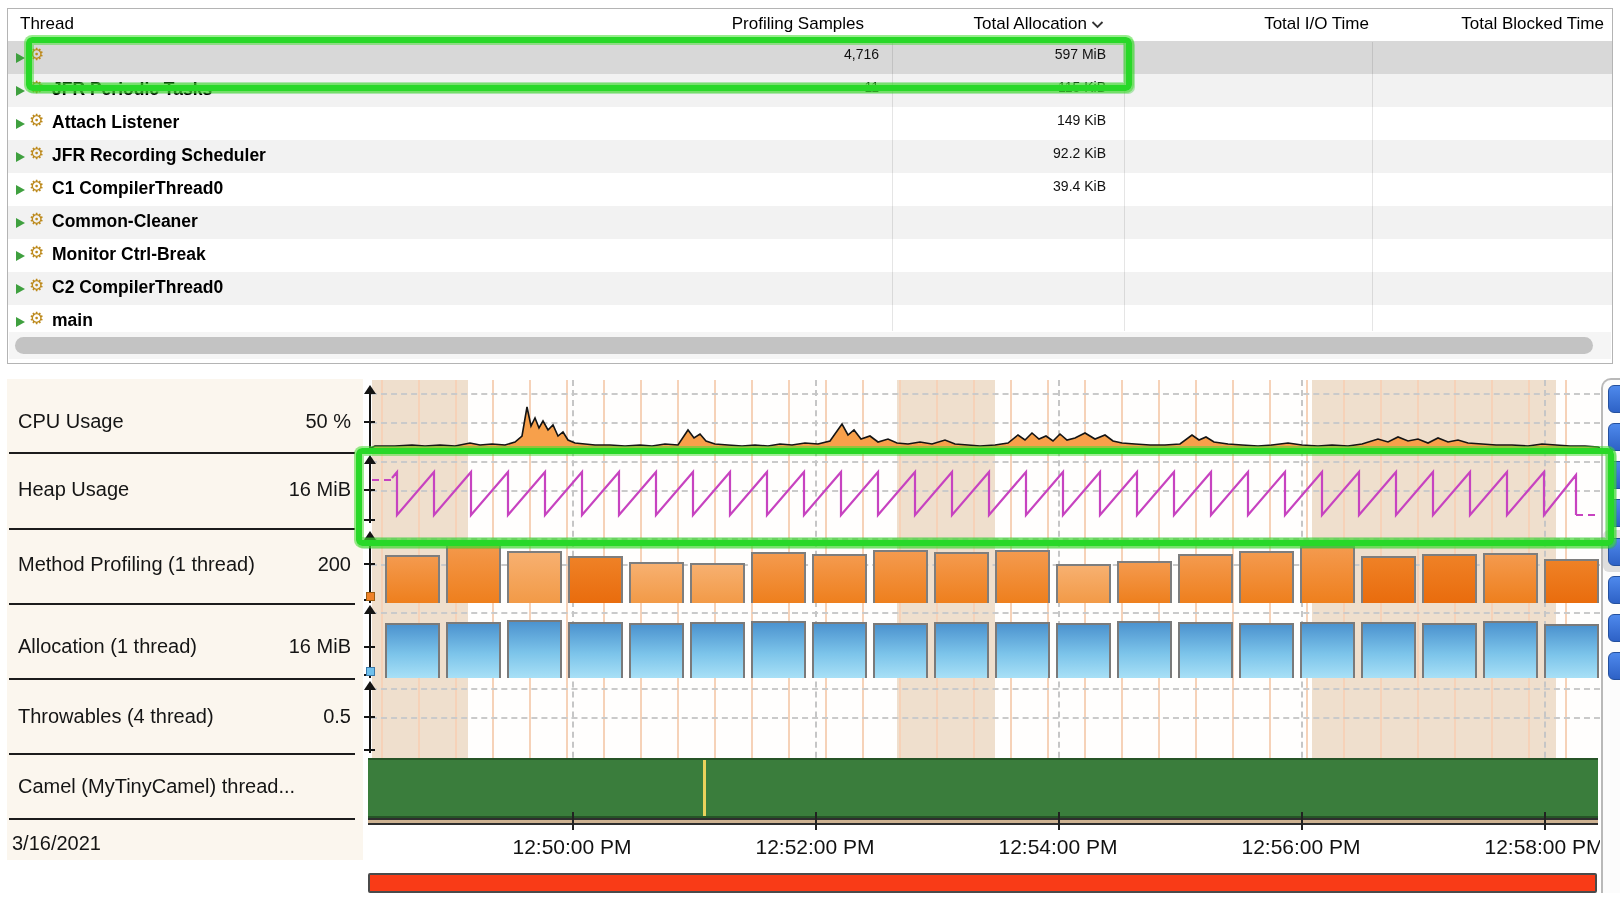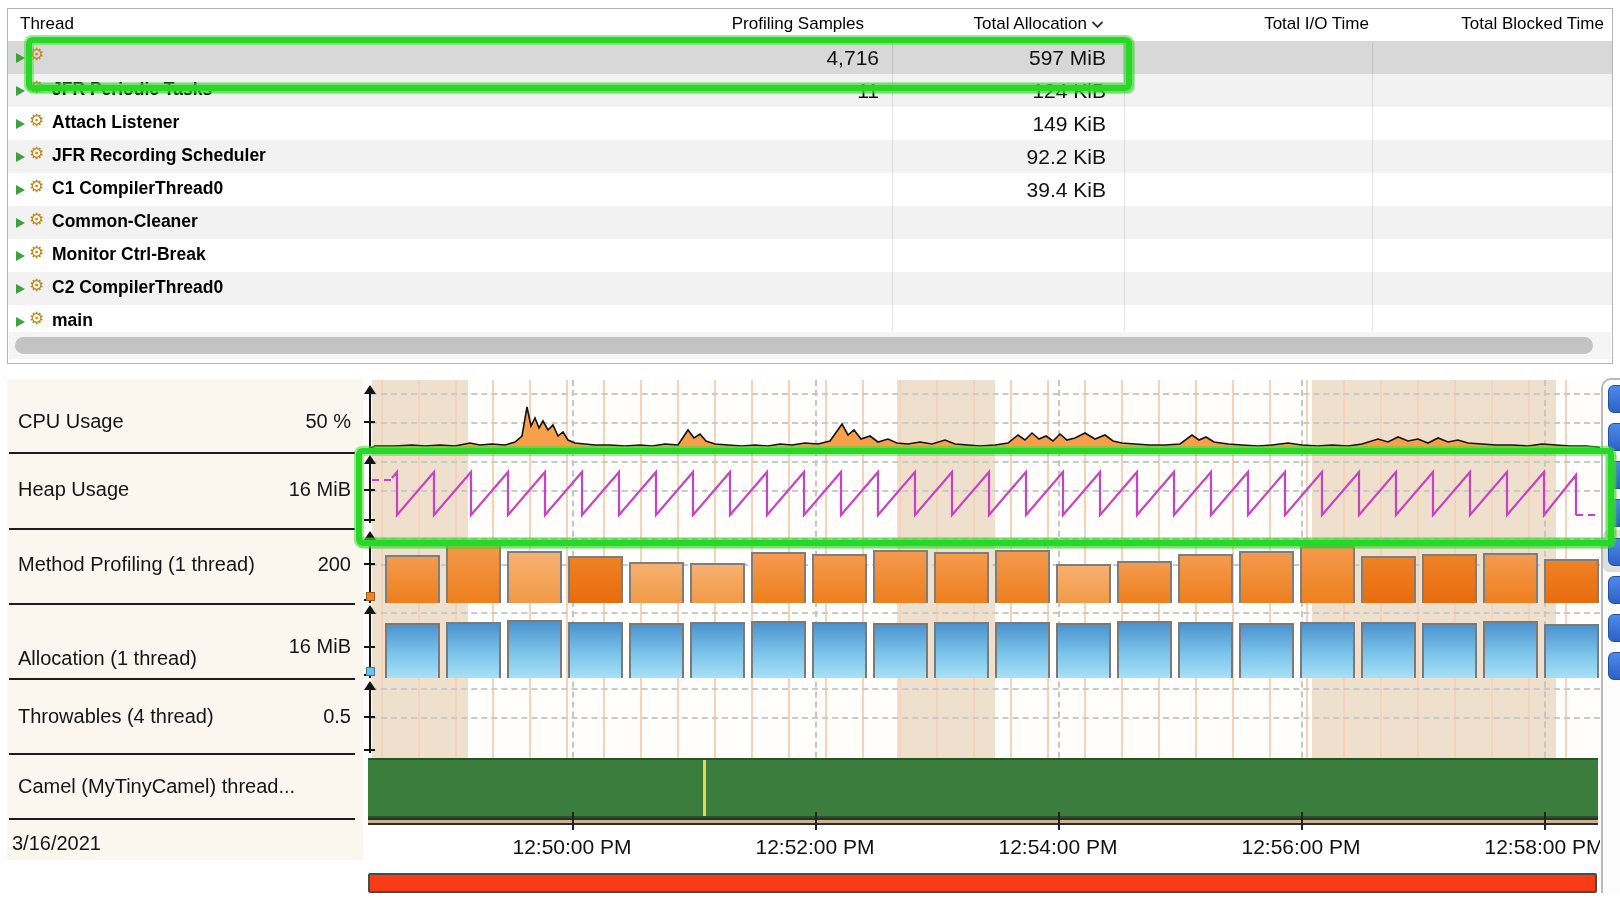--- a/index.html
+++ b/index.html
@@ -13,21 +13,21 @@
   .sorticon{display:inline-block;margin-left:4px;}
   .colsep{position:absolute;top:0;width:1px;height:322px;background:rgba(0,0,0,0.10);z-index:5;pointer-events:none;}
   .rows{position:absolute;left:0;top:32px;right:0;height:291px;overflow:hidden;}
   .trow{position:absolute;left:0;width:100%;height:33px;background:#fff;}
   .trow.alt{background:#f2f2f2;}
   .trow.sel{background:#d8d8d8;}
   .tri{position:absolute;left:8px;top:12px;width:0;height:0;border-left:9px solid #3fa03f;
        border-top:5px solid transparent;border-bottom:5px solid transparent;}
   .gear{position:absolute;left:21px;top:3px;font-size:17px;color:#bd8a1d;}
   .tname{position:absolute;left:44px;top:5px;font-size:17.5px;font-weight:700;color:#000;white-space:nowrap;}
-  .tval{position:absolute;top:5px;font-size:21px;color:#111;text-align:right;white-space:nowrap;}
+  .tval{position:absolute;top:5px;font-size:14px;color:#111;text-align:right;white-space:nowrap;}
   .vsamp{left:560px;width:311px;}
   .valloc{left:880px;width:218px;}
   .hsb{position:absolute;left:1px;bottom:4px;height:27px;width:calc(100% - 2px);background:#f5f5f5;z-index:7;}
   .hsbthumb{position:absolute;left:6px;top:5px;height:17px;width:1578px;border-radius:9px;background:#c3c3c3;}
   
   .annot{position:absolute;border:6px solid #28d828;border-radius:6px;z-index:60;pointer-events:none;
          box-shadow:0 0 0 2px rgba(70,220,50,.55), inset 0 0 0 2px rgba(70,220,50,.5),
                     2px 2px 0 1px rgba(40,200,40,.35), inset -2px -2px 0 1px rgba(40,200,40,.35);}
   
   .lcol{position:absolute;left:7px;top:379px;width:356px;height:481px;background:#fbf6ee;}
@@ -96,21 +96,21 @@
           <div class="tri"></div>
           <div class="gear">⚙</div>
           <div class="tval vsamp">4,716</div>
           <div class="tval valloc">597 MiB</div>
         </div>
         <div class="trow alt" style="top: 33px;">
           <div class="tri"></div>
           <div class="gear">⚙</div>
           <div class="tname">JFR Periodic Tasks</div>
           <div class="tval vsamp">11</div>
-          <div class="tval valloc">124 KiB</div>
+          <div class="tval valloc">115 KiB</div>
         </div>
         <div class="trow" style="top: 66px;">
           <div class="tri"></div>
           <div class="gear">⚙</div>
           <div class="tname">Attach Listener</div>
           <div class="tval vsamp"></div>
           <div class="tval valloc">149 KiB</div>
         </div>
         <div class="trow alt" style="top: 99px;">
           <div class="tri"></div>
@@ -159,21 +159,21 @@
       <div class="hsbthumb"></div>
     </div>
   </div>
 
   <div class="annot" style="left:26px;top:37px;width:1094px;height:42px"></div>
 
   <div class="lcol">
     <div class="clabel" style="top:31px">CPU Usage</div>
     <div class="clabel" style="top:99px">Heap Usage</div>
     <div class="clabel" style="top:174px">Method Profiling (1 thread)</div>
-    <div class="clabel" style="top:268px">Allocation (1 thread)</div>
+    <div class="clabel" style="top:256px">Allocation (1 thread)</div>
     <div class="clabel" style="top:326px">Throwables (4 thread)</div>
     <div class="clabel" style="top:396px">Camel (MyTinyCamel) thread...</div>
     <div class="ctick" style="top:31px">50 %</div>
     <div class="ctick" style="top:99px">16 MiB</div>
     <div class="ctick" style="top:174px">200</div>
     <div class="ctick" style="top:256px">16 MiB</div>
     <div class="ctick" style="top:326px">0.5</div>
     <div class="lsep" style="top:73px"></div>
     <div class="lsep" style="top:149px"></div>
     <div class="lsep" style="top:224px"></div>

